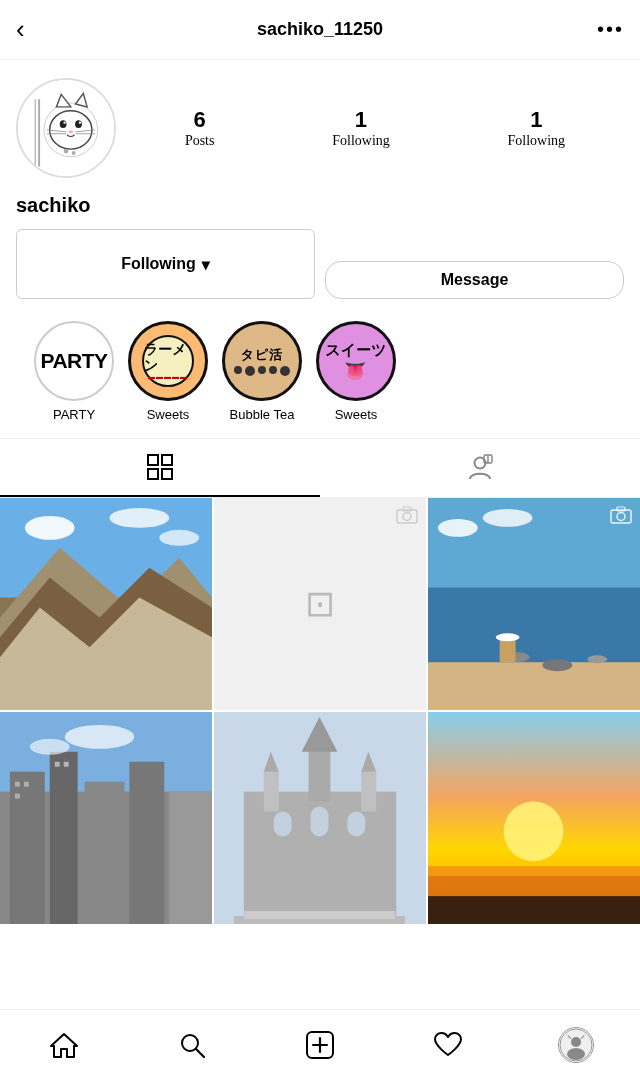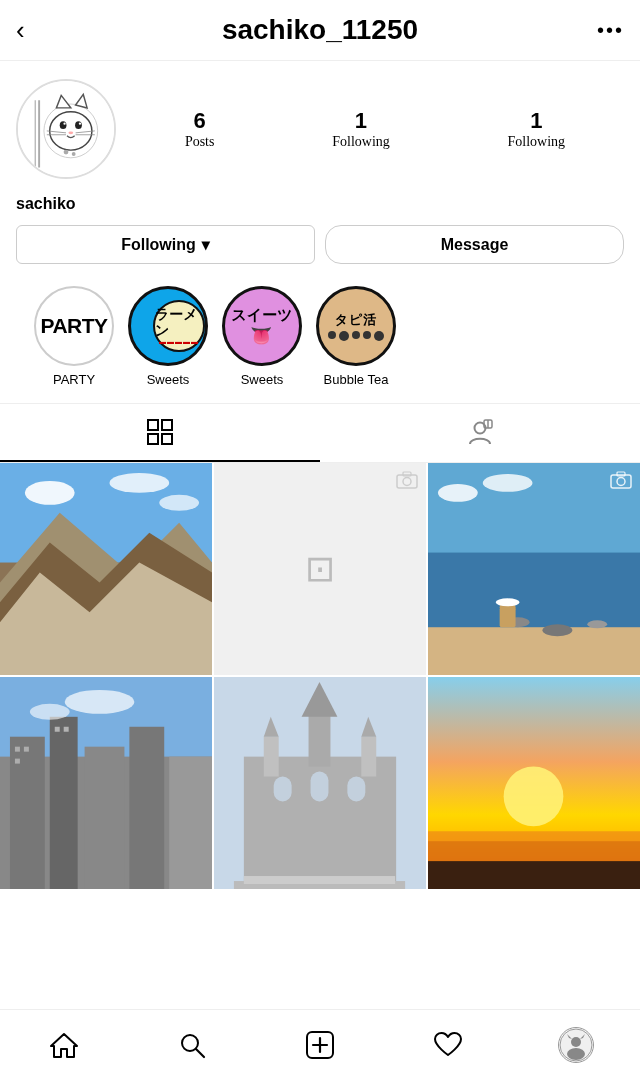--- a/index.html
+++ b/index.html
@@ -19,21 +19,21 @@
       padding: 14px 16px;
       border-bottom: 1px solid #eee;
     }
     .header-back {
       font-size: 26px;
       color: #000;
       cursor: pointer;
       width: 36px;
     }
     .header-title {
-      font-size: 28px;
+      font-size: 18px;
       font-weight: 600;
       color: #000;
     }
     .header-more {
       font-size: 20px;
       color: #000;
       cursor: pointer;
       letter-spacing: 2px;
       width: 36px;
       text-align: right;
@@ -80,21 +80,21 @@
       color: #000;
     }
     .stat-label {
       font-size: 14px;
       color: #000;
       font-family: Liberation Serif, serif;
     }
 
     .profile-name {
       padding: 6px 9px 12px 16px;
-      font-size: 16px;
+      font-size: 20px;
       font-weight: 600;
       color: #000;
     }
 
     
     .profile-buttons {
       display: flex;
       padding: 0 16px 14px 16px;
       gap: 10px;
     }
@@ -117,20 +117,21 @@
       border: 1.5px solid #ccc;
       background: #fff;
       border-radius: 16px;
       padding: 9px 0;
       font-size: 16px;
       font-weight: 600;
       cursor: pointer;
       display: flex;
       align-items: center;
       justify-content: center;
+      margin-top: 32px;
     }
 
     
     .highlights {
       display: flex;
       padding: 8px 10px 16px 10px;
       gap: 14px;
       overflow-x: auto;
       margin-left: 24px;
     }
@@ -228,25 +229,25 @@
     
     .grid-wrapper {
       padding-bottom: 70px;
     }
 
     
     .ramen-outer {
       width: 80px;
       height: 80px;
       border-radius: 50%;
-      background: #0ea5e9;
+      background: #fdba74;
       border: 3px solid #111;
       display: flex;
       align-items: center;
-      justify-content: flex-end;
+      justify-content: center;
       margin-bottom: 6px;
       position: relative;
     }
     .ramen-inner-circle {
       width: 52px;
       height: 52px;
       border-radius: 50%;
       border: 2.5px solid #111;
       display: flex;
       align-items: center;
@@ -424,47 +425,47 @@
       <span class="party-text">PARTY</span>
     </div>
     <span class="highlight-label">PARTY</span>
   </div>
 
   <div class="highlight-item">
     <div class="ramen-outer">
       <div class="ramen-inner-circle">
         <span class="ramen-text-jp">ラーメン</span>
         <span class="ramen-sub">▬▬▬▬▬</span>
-      </div>
-    </div>
-    <span class="highlight-label">Sweets</span>
-  </div>
-
-  <div class="highlight-item">
-    <div class="sweets-outer">
-      <div class="sweets-text">
-        <span>スイーツ</span>
-        <span class="sweets-emoji">👅</span>
       </div>
     </div>
     <span class="highlight-label">Sweets</span>
   </div>
 
   <div class="highlight-item">
     <div class="bubble-outer">
       <span class="bubble-text-jp">タピ活</span>
       <div class="bubble-dots">
         <div class="bubble-dot"></div>
         <div class="bubble-dot-lg"></div>
         <div class="bubble-dot"></div>
         <div class="bubble-dot"></div>
         <div class="bubble-dot-lg"></div>
       </div>
     </div>
     <span class="highlight-label">Bubble Tea</span>
+  </div>
+
+  <div class="highlight-item">
+    <div class="sweets-outer">
+      <div class="sweets-text">
+        <span>スイーツ</span>
+        <span class="sweets-emoji">👅</span>
+      </div>
+    </div>
+    <span class="highlight-label">Sweets</span>
   </div>
 
 </div>
 
 <div class="tabs">
   <div class="tab-item active">
     <svg width="28" height="28" viewBox="0 0 28 28">
       <rect x="2" y="2" width="10" height="10" fill="none" stroke="#000" stroke-width="2"></rect>
       <rect x="16" y="2" width="10" height="10" fill="none" stroke="#000" stroke-width="2"></rect>
       <rect x="2" y="16" width="10" height="10" fill="none" stroke="#000" stroke-width="2"></rect>

